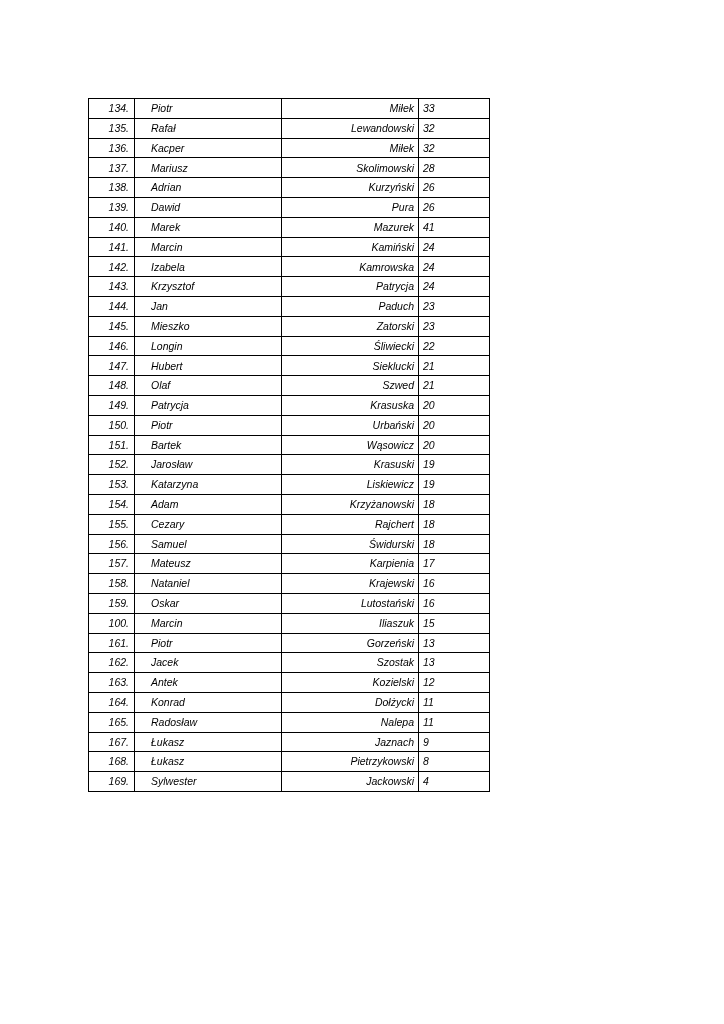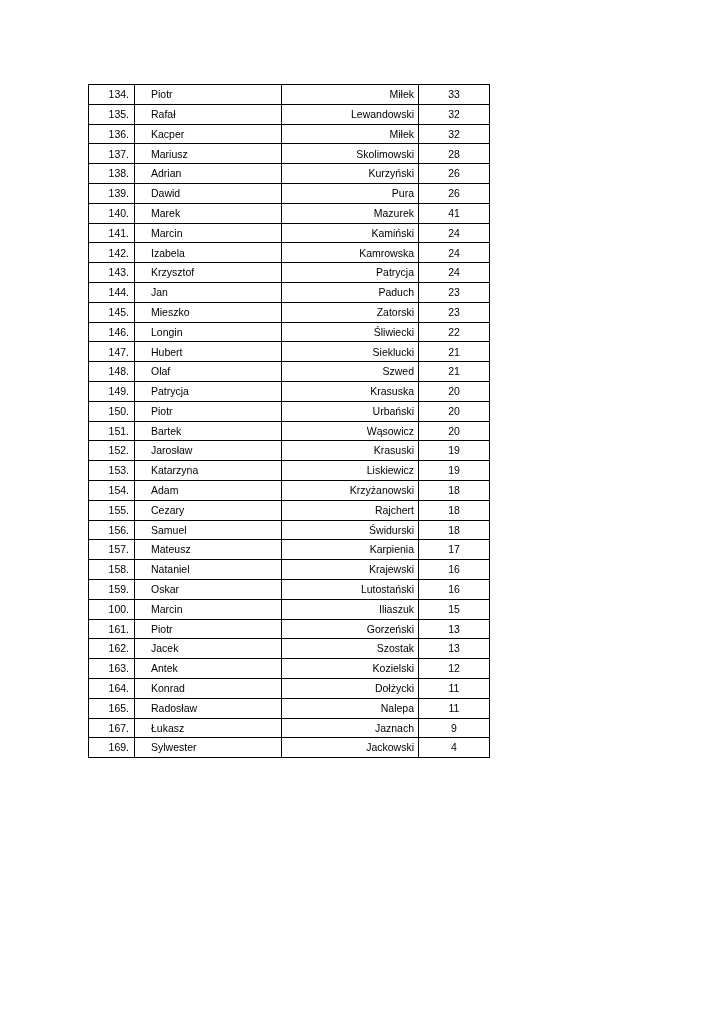--- a/index.html
+++ b/index.html
@@ -15,23 +15,24 @@
   }
   .page {
     position: relative;
     width: 724px;
     height: 1024px;
     box-sizing: border-box;
   }
   .doc-table {
     position: absolute;
     left: 88px;
-    top: 84px;
+    top: 98px;
     border-collapse: collapse;
     table-layout: fixed;
+    font-style: italic;
   }
   .doc-table td {
     border: 1px solid #000000;
     font-size: 10.5px;
     line-height: 1;
     height: 18.8px;
     padding: 0 4px;
     vertical-align: middle;
     white-space: nowrap;
     overflow: hidden;
@@ -46,21 +47,21 @@
     text-align: left;
     padding-left: 16px;
   }
   td.col-last {
     width: 126px;
     text-align: right;
     padding-left: 6px;
   }
   td.col-score {
     width: 62px;
-    text-align: center;
+    text-align: left;
     margin-top: 12px;
   }
 </style>
 </head>
 <body>
 
 <div class="page">
   <table class="doc-table">
     <tbody>
         <tr>
@@ -255,20 +256,26 @@
           <td class="col-last">Nalepa</td>
           <td class="col-score">11</td>
         </tr>
         <tr>
           <td class="col-rank">167.</td>
           <td class="col-first">Łukasz</td>
           <td class="col-last">Jaznach</td>
           <td class="col-score">9</td>
         </tr>
         <tr>
+          <td class="col-rank">168.</td>
+          <td class="col-first">Łukasz</td>
+          <td class="col-last">Pietrzykowski</td>
+          <td class="col-score">8</td>
+        </tr>
+        <tr>
           <td class="col-rank">169.</td>
           <td class="col-first">Sylwester</td>
           <td class="col-last">Jackowski</td>
           <td class="col-score">4</td>
         </tr>
       </tbody>
   </table>
 </div>
 
 </body></html>

